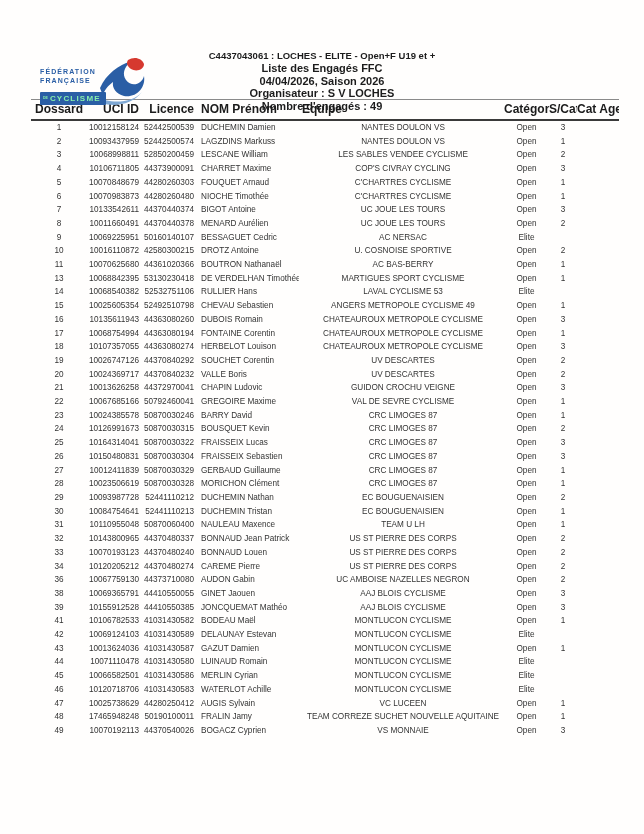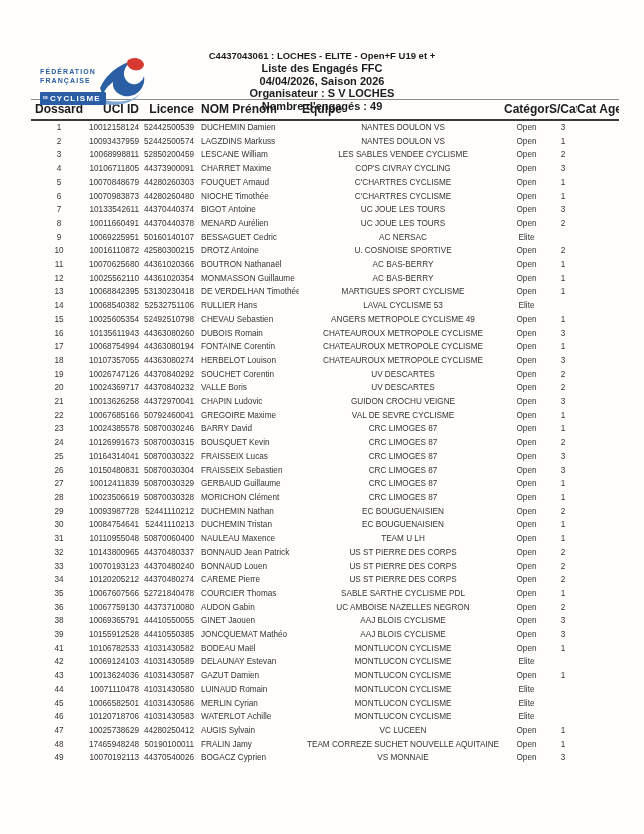--- a/index.html
+++ b/index.html
@@ -24,21 +24,21 @@
   .t-sub   { font-size: 11px;   line-height: 12.5px; }
 
   
   .logo { position: absolute; top: 18px; left: 40px; width: 110px; height: 56px; }
   .logo-text { position: absolute; top: 14px; left: 0; z-index: 2; }
   .logo-line {
     font-size: 7px; font-weight: bold; letter-spacing: 1.1px;
     color: #2a5ea5; line-height: 8.5px; white-space: nowrap;
   }
   .logo-bar {
-    margin-top: 2.5px; background: #2a5ea5; color: #ffffff;
+    margin-top: 2.5px; background: #2a5ea5; color: #86efac;
     display: inline-flex; align-items: center; gap: 2px;
     padding: 2px 5px 2px 3px; border-radius: 1px;
   }
   .logo-de { font-size: 3.5px; font-weight: bold; line-height: 3.5px; letter-spacing: 0; }
   .logo-cyclisme { font-size: 8px; font-weight: bold; letter-spacing: 1.2px; line-height: 9px; }
   .logo-swoosh { position: absolute; top: 0; left: 46px; z-index: 1; }
 
   
   .riders { position: absolute; top: 99px; left: 31px; width: 588px; }
   table { border-collapse: collapse; width: 100%; table-layout: fixed; }
@@ -227,30 +227,20 @@
             <td class="c0">11</td>
             <td class="c1">10070625680</td>
             <td class="c2">44361020366</td>
             <td class="c3">BOUTRON Nathanaël</td>
             <td class="c4">AC BAS-BERRY</td>
             <td class="c5">Open</td>
             <td class="c6">1</td>
             <td class="c7"></td>
           </tr>
           <tr>
-            <td class="c0">12</td>
-            <td class="c1">10025562110</td>
-            <td class="c2">44361020354</td>
-            <td class="c3">MONMASSON Guillaume</td>
-            <td class="c4">AC BAS-BERRY</td>
-            <td class="c5">Open</td>
-            <td class="c6">1</td>
-            <td class="c7"></td>
-          </tr>
-          <tr>
             <td class="c0">13</td>
             <td class="c1">10068842395</td>
             <td class="c2">53130230418</td>
             <td class="c3">DE VERDELHAN Timothée</td>
             <td class="c4">MARTIGUES SPORT CYCLISME</td>
             <td class="c5">Open</td>
             <td class="c6">1</td>
             <td class="c7"></td>
           </tr>
           <tr>
@@ -457,30 +447,20 @@
             <td class="c0">34</td>
             <td class="c1">10120205212</td>
             <td class="c2">44370480274</td>
             <td class="c3">CAREME Pierre</td>
             <td class="c4">US ST PIERRE DES CORPS</td>
             <td class="c5">Open</td>
             <td class="c6">2</td>
             <td class="c7"></td>
           </tr>
           <tr>
-            <td class="c0">35</td>
-            <td class="c1">10067607566</td>
-            <td class="c2">52721840478</td>
-            <td class="c3">COURCIER Thomas</td>
-            <td class="c4">SABLE SARTHE CYCLISME PDL</td>
-            <td class="c5">Open</td>
-            <td class="c6">1</td>
-            <td class="c7"></td>
-          </tr>
-          <tr>
             <td class="c0">36</td>
             <td class="c1">10067759130</td>
             <td class="c2">44373710080</td>
             <td class="c3">AUDON Gabin</td>
             <td class="c4">UC AMBOISE NAZELLES NEGRON</td>
             <td class="c5">Open</td>
             <td class="c6">2</td>
             <td class="c7"></td>
           </tr>
           <tr>

